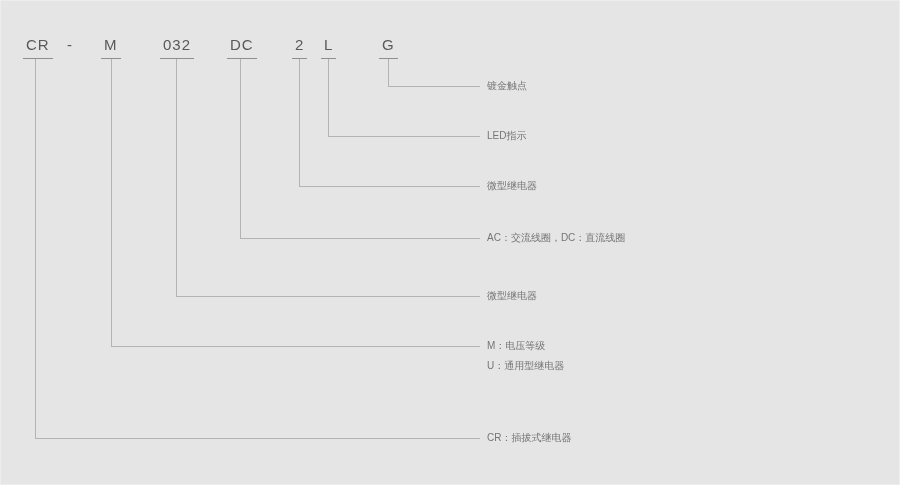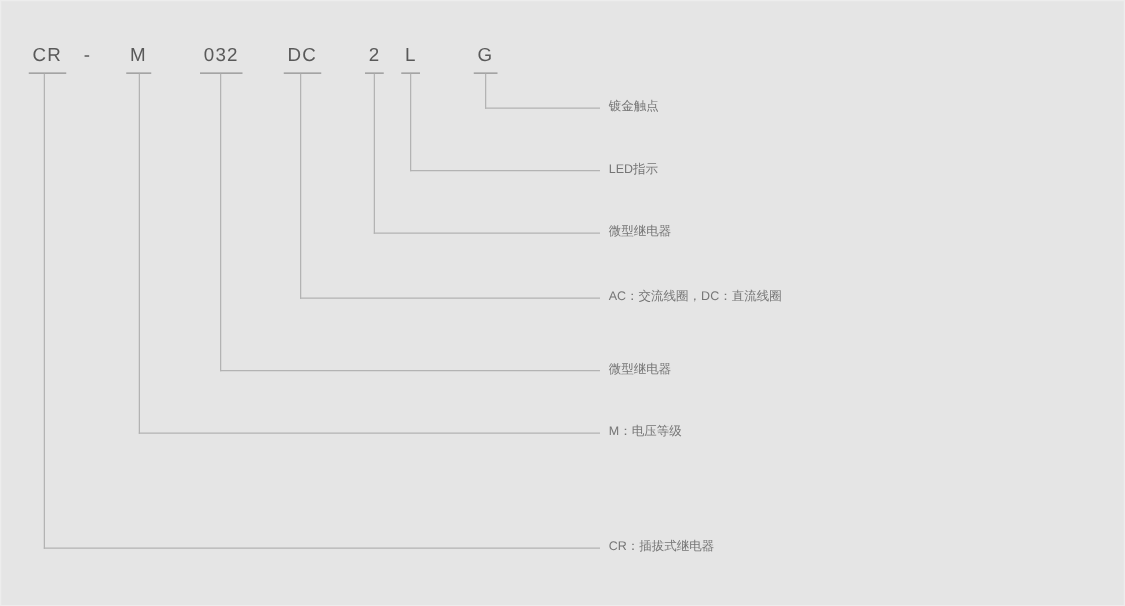--- a/index.html
+++ b/index.html
@@ -71,17 +71,18 @@
   <div class="connector" style="left:34px;  top:58px; width:444px; height:379px"></div>
 
   <div class="label" style="top:75px">镀金触点</div>
   <div class="label" style="top:125px">LED指示</div>
   <div class="label" style="top:175px">微型继电器</div>
   <div class="label" style="top:227px">AC：交流线圈，DC：直流线圈</div>
   <div class="label" style="top:285px">微型继电器</div>
 
   <div class="label" style="top:335px">
     <div>M：电压等级</div>
+    <div>U：通用型继电器</div>
   </div>
 
   <div class="label" style="top:427px">CR：插拔式继电器</div>
 
 </div>
 
 </body></html>

